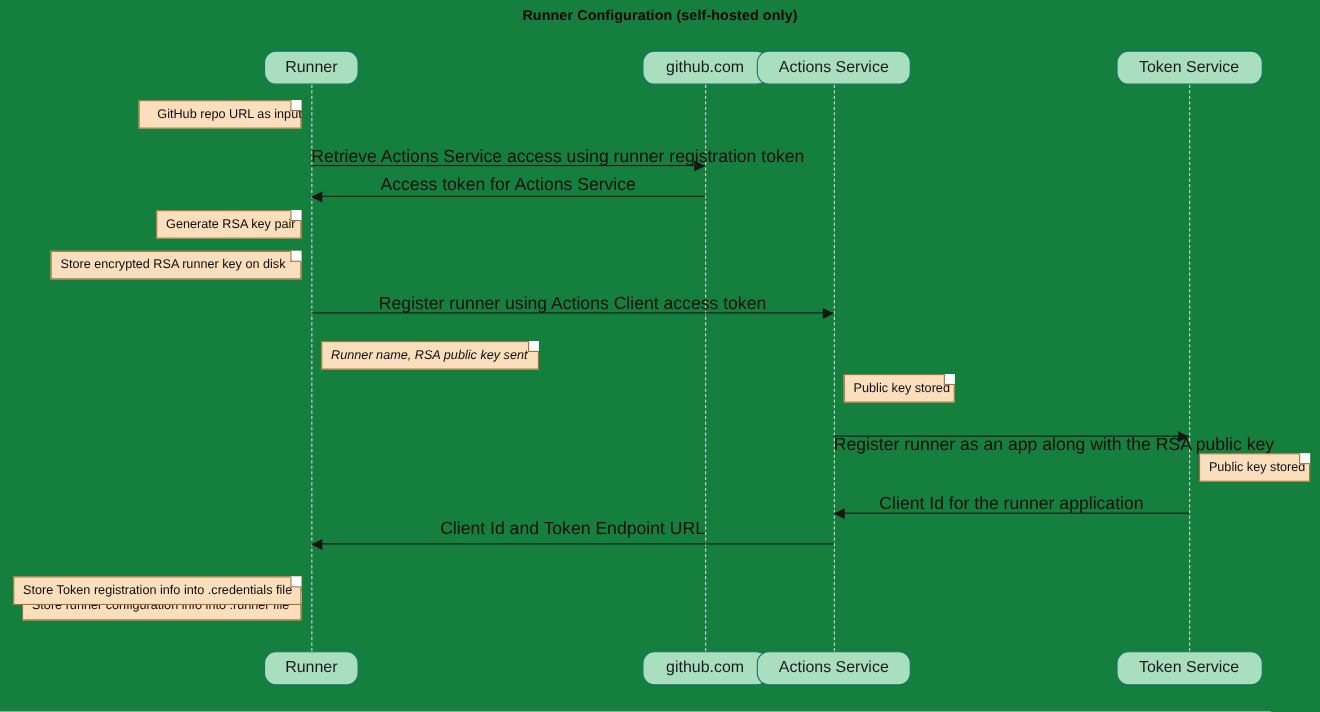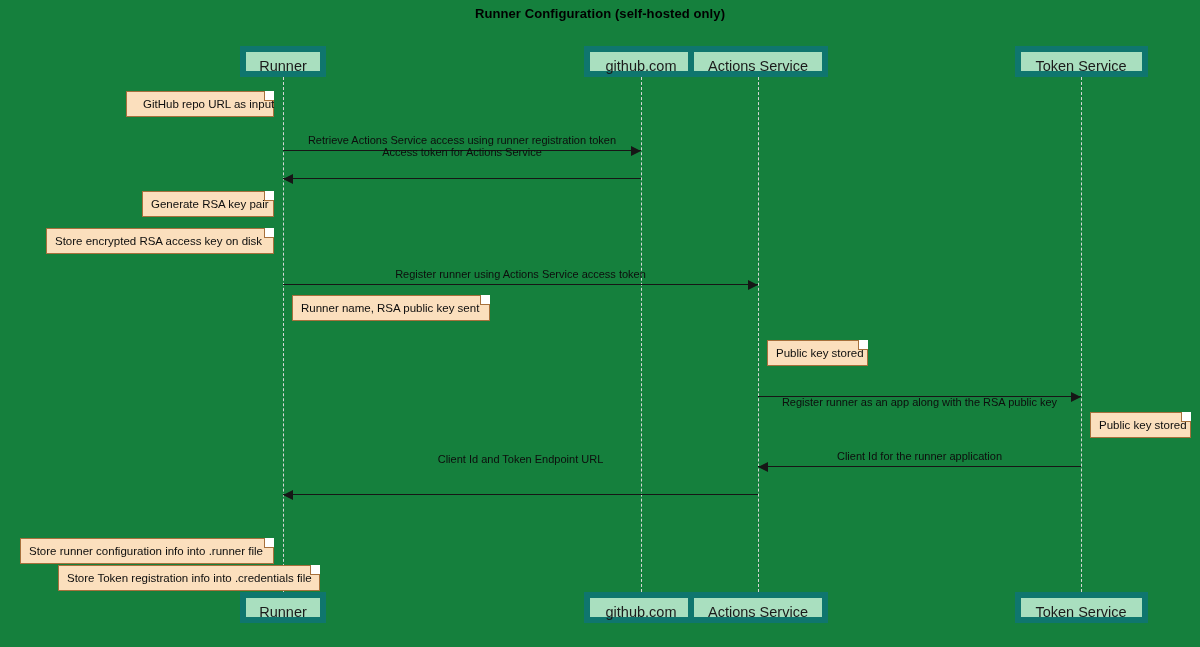--- a/index.html
+++ b/index.html
@@ -31,22 +31,22 @@
   }
   .lifeline {
     position: absolute;
     width: 1px;
     border-left: 1px dashed #d6d6d6;
   }
   .participant {
     position: absolute;
     box-sizing: border-box;
     background: #a9dfbf;
-    border: 6px solid #0f766e;
-    border-radius: 0;
+    border: 1px solid #0f766e;
+    border-radius: 11px;
     height: 31px;
     line-height: 29px;
     text-align: center;
     font-size: 14.5px;
     color: #1b1b1b;
     white-space: nowrap;
   }
   .note {
     position: absolute;
     box-sizing: border-box;
@@ -82,21 +82,21 @@
     border-bottom: 5px solid transparent;
   }
   .arrowhead.right {
     border-left: 10px solid #161616;
   }
   .arrowhead.left {
     border-right: 10px solid #161616;
   }
   .msg-label {
     position: absolute;
-    font-size: 11px;
+    font-size: 16px;
     color: #0d0d0d;
     text-align: center;
     white-space: nowrap;
   }
 </style>
 </head>
 <body>
 
 <div id="diagram">
   <div id="title">Runner Configuration (self-hosted only)</div>
@@ -105,43 +105,43 @@
       <div class="lifeline" style="left: 641px; top: 77px; height: 515px;"></div>
       <div class="lifeline" style="left: 758px; top: 77px; height: 515px;"></div>
       <div class="lifeline" style="left: 1081px; top: 77px; height: 515px;"></div>
     </div>
   <div id="messages">
       <div class="msg-line" style="left: 283px; top: 150px; width: 358px;"></div>
       <div class="arrowhead right" style="top: 146px; left: 631px;"></div>
       <div class="msg-label" style="left: 283px; width: 358px; top: 134px;">Retrieve Actions Service access using runner registration token</div>
       <div class="msg-line" style="left: 283px; top: 178px; width: 358px;"></div>
       <div class="arrowhead left" style="top: 174px; left: 283px;"></div>
-      <div class="msg-label" style="left: 283px; width: 358px; top: 146px;">Access token for Actions Service</div>
+      <div class="msg-label" style="left: 283px; width: 358px; top: 160px;">Access token for Actions Service</div>
       <div class="msg-line" style="left: 283px; top: 284px; width: 475px;"></div>
       <div class="arrowhead right" style="top: 280px; left: 748px;"></div>
-      <div class="msg-label" style="left: 283px; width: 475px; top: 268px;">Register runner using Actions Service access token</div>
+      <div class="msg-label" style="left: 283px; width: 475px; top: 268px;">Register runner using Actions Client access token</div>
       <div class="msg-line" style="left: 758px; top: 396px; width: 323px;"></div>
       <div class="arrowhead right" style="top: 392px; left: 1071px;"></div>
       <div class="msg-label" style="left: 758px; width: 323px; top: 396px;">Register runner as an app along with the RSA public key</div>
       <div class="msg-line" style="left: 758px; top: 466px; width: 323px;"></div>
       <div class="arrowhead left" style="top: 462px; left: 758px;"></div>
       <div class="msg-label" style="left: 758px; width: 323px; top: 450px;">Client Id for the runner application</div>
       <div class="msg-line" style="left: 283px; top: 494px; width: 475px;"></div>
       <div class="arrowhead left" style="top: 490px; left: 283px;"></div>
-      <div class="msg-label" style="left: 283px; width: 475px; top: 453px; text-align: center;">Client Id and Token Endpoint URL</div>
+      <div class="msg-label" style="left: 283px; width: 475px; top: 472px; text-align: center;">Client Id and Token Endpoint URL</div>
     </div>
   <div id="notes">
       <div class="note" style="left: 126px; top: 91px; width: 148px; padding-left: 16px;"><span class="fold"></span><span>GitHub repo URL as input</span></div>
       <div class="note" style="left: 142px; top: 191px; width: 132px; text-align: center;"><span class="fold"></span><span>Generate RSA key pair</span></div>
-      <div class="note" style="left: 46px; top: 228px; width: 228px;"><span class="fold"></span><span>Store encrypted RSA access key on disk</span></div>
-      <div class="note" style="left: 292px; top: 295px; width: 198px;"><span class="fold"></span><span>Runner name, RSA public key sent</span></div>
+      <div class="note" style="left: 46px; top: 228px; width: 228px;"><span class="fold"></span><span>Store encrypted RSA runner key on disk</span></div>
+      <div class="note" style="left: 292px; top: 310px; width: 198px; font-style: italic;"><span class="fold"></span><span>Runner name, RSA public key sent</span></div>
       <div class="note" style="left: 767px; top: 340px; width: 101px;"><span class="fold"></span><span>Public key stored</span></div>
       <div class="note" style="left: 1090px; top: 412px; width: 101px;"><span class="fold"></span><span>Public key stored</span></div>
       <div class="note" style="left: 20px; top: 510px; width: 254px; margin-top: 28px;"><span class="fold"></span><span>Store runner configuration info into .runner file</span></div>
-      <div class="note" style="left: 12px; top: 565px; width: 262px; margin-left: 46px;"><span class="fold"></span><span>Store Token registration info into .credentials file</span></div>
+      <div class="note" style="left: 12px; top: 524px; width: 262px;"><span class="fold"></span><span>Store Token registration info into .credentials file</span></div>
     </div>
   <div id="participants-top">
       <div class="participant" style="left: 240px; top: 46px; width: 86px;">Runner</div>
       <div class="participant" style="left: 583.5px; top: 46px; width: 115px;">github.com</div>
       <div class="participant" style="left: 688px; top: 46px; width: 140px;">Actions Service</div>
       <div class="participant" style="left: 1014.5px; top: 46px; width: 133px;">Token Service</div>
     </div>
   <div id="participants-bottom">
       <div class="participant" style="left: 240px; top: 592px; width: 86px;">Runner</div>
       <div class="participant" style="left: 583.5px; top: 592px; width: 115px;">github.com</div>

